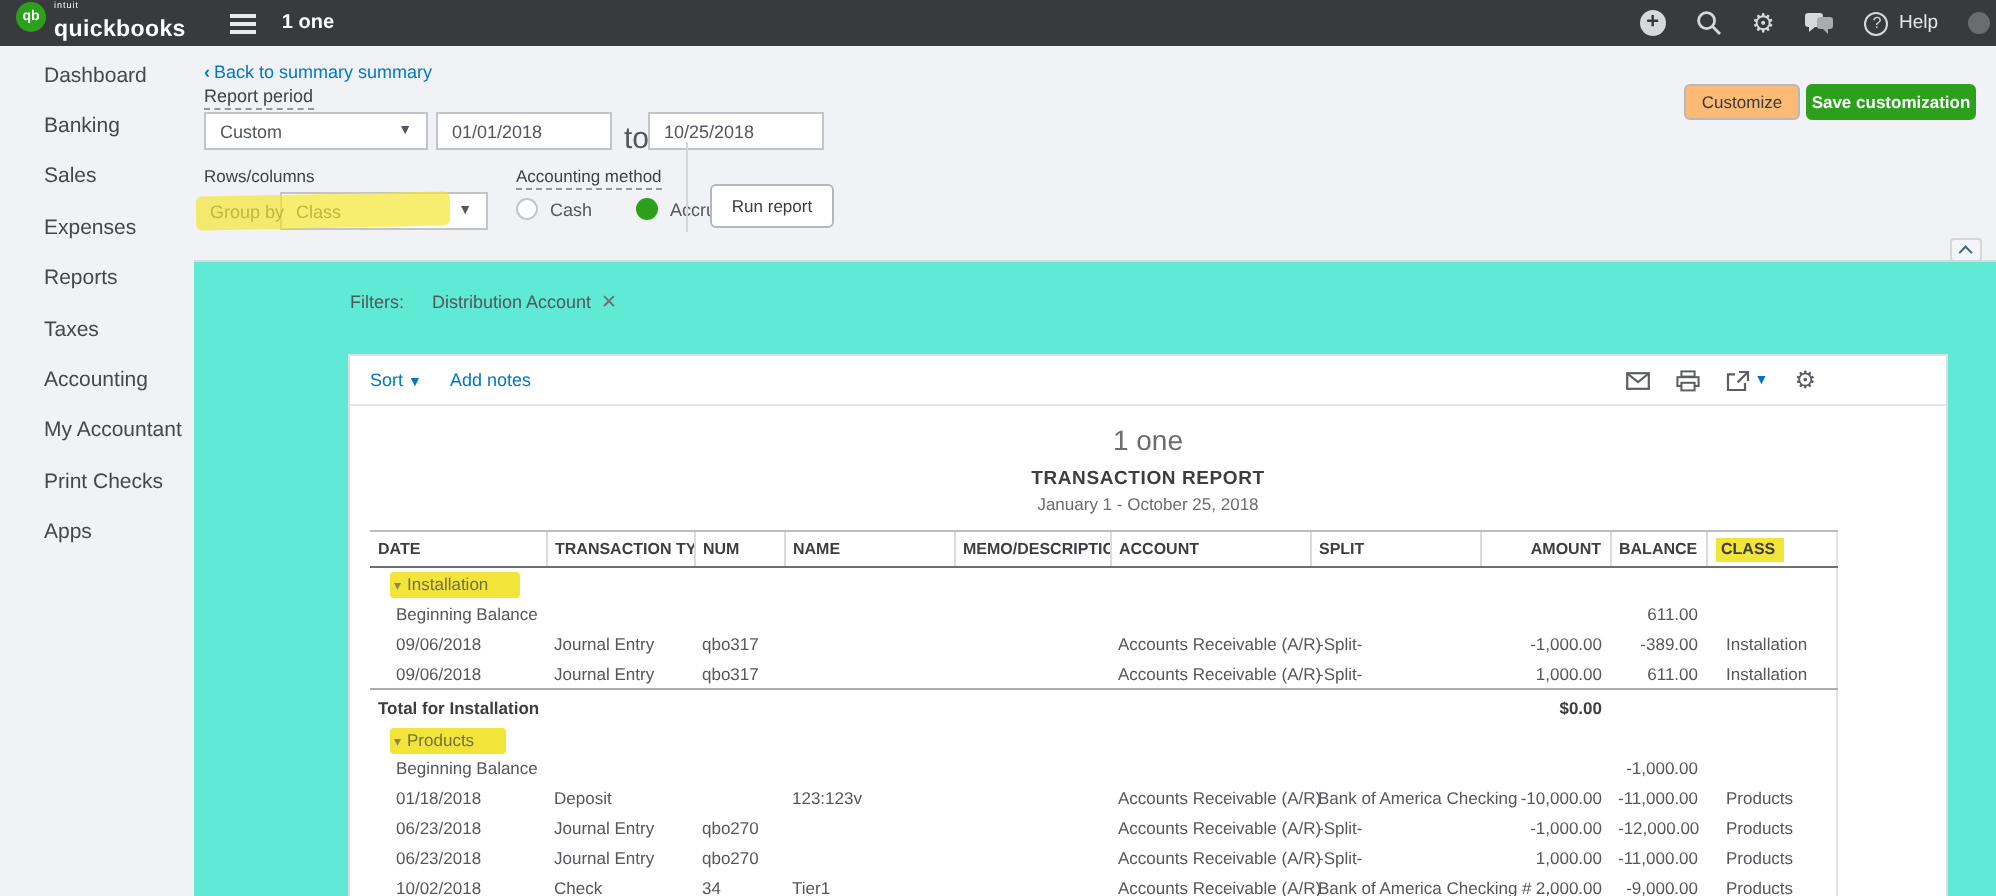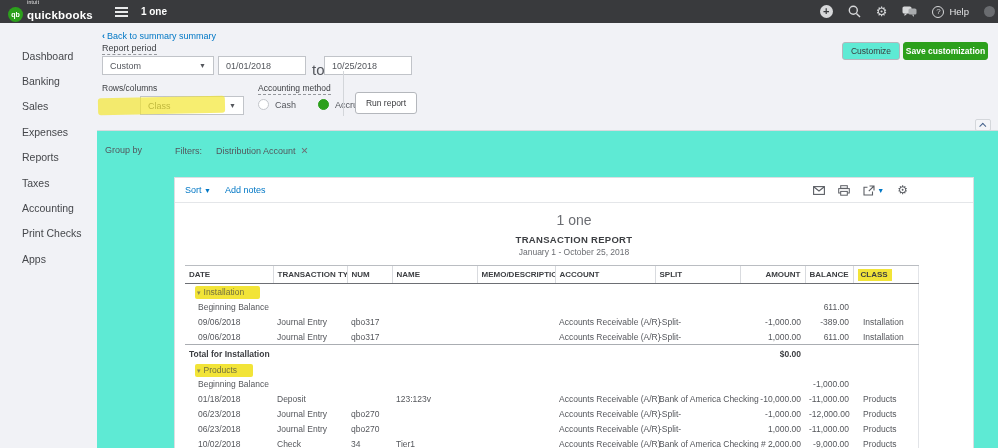--- a/index.html
+++ b/index.html
@@ -1,64 +1,64 @@
 <!DOCTYPE html>
 <html><head>
 <meta charset="utf-8">
 <style>
   * { box-sizing: border-box; margin: 0; padding: 0; }
   html,body { width: 998px; height: 448px; overflow: hidden; }
   body { font-family: "Liberation Sans", sans-serif; background: #ffffff; position: relative; color: #3f4145; }
 
   
   .topbar { position: absolute; left:0; top:0; width:998px; height:23px; background:#393a3d; display:flex; align-items:center; z-index:30; }
-  .logo { display:flex; align-items:flex-end; margin-left:8px; }
+  .logo { display:flex; align-items:flex-start; margin-left:8px; }
   .logo-badge { width:15px; height:15px; border-radius:50%; background:#2ca01c; color:#fff; font-size:7px; font-weight:bold; display:flex; align-items:center; justify-content:center; }
   .logo-text { margin-left:4px; color:#fff; line-height:1; }
   .logo-text .intuit { display:block; font-size:4.5px; letter-spacing:.5px; margin-bottom:1px; }
   .logo-text .qb { font-size:11.5px; font-weight:bold; letter-spacing:.2px; }
   .hamburger { margin-left:22px; display:flex; flex-direction:column; gap:2px; cursor:pointer; }
   .hamburger i { display:block; width:13px; height:2px; background:#e9eaeb; }
   .tb-company { margin-left:13px; color:#fff; font-size:10px; font-weight:bold; }
   .tb-right { margin-left:auto; display:flex; align-items:center; gap:15px; margin-right:10px; }
   .tb-plus { width:13px; height:13px; border-radius:50%; background:#d7d8da; color:#393a3d; font-size:11px; font-weight:bold; display:flex; align-items:center; justify-content:center; line-height:1; }
   .tb-gear { color:#d7d8da; font-size:13px; line-height:1; }
   .tb-help { display:flex; align-items:center; gap:5px; }
   .tb-help .qmark { width:12px; height:12px; border-radius:50%; border:1.2px solid #d7d8da; color:#d7d8da; font-size:8px; display:flex; align-items:center; justify-content:center; }
   .tb-help .hlabel { color:#e4e5e7; font-size:9.5px; }
   .tb-avatar { width:11px; height:11px; border-radius:50%; background:#6a6c70; margin-right:-7px; }
 
   
-  .sidebar { position:absolute; left:0; top:23px; width:97px; bottom:0; background:#f1f2f6; z-index:5; padding-top:20px; }
+  .sidebar { position:absolute; left:0; top:23px; width:97px; bottom:0; background:#f1f2f6; z-index:5; padding-top:2px; }
   .side-item { height:25.4px; display:flex; align-items:center; padding-left:22px; font-size:10.5px; color:#45474b; cursor:pointer; white-space:nowrap; }
 
   
   .control-band { position:absolute; left:97px; top:23px; width:901px; height:108px; background:#f1f2f6; border-bottom:1px solid #d7dade; z-index:6; }
   .back-link { position:absolute; left:5px; top:8px; color:#0077c5; font-size:9px; cursor:pointer; }
   .back-link .chev { font-weight:bold; margin-right:2px; }
   .rp-label { position:absolute; left:5px; top:20px; font-size:9px; color:#3f4145; border-bottom:1px dashed #94979c; padding-bottom:1px; }
   .sel, .datebox { position:absolute; background:#fff; border:1px solid #c1c4c9; height:19px; font-size:9px; color:#53565c; display:flex; align-items:center; padding-left:7px; }
   .sel .caret { position:absolute; right:7px; font-size:7px; color:#53565c; }
   .sel-period { left:5px; top:33px; width:112px; }
   .date-from  { left:121px; top:33px; width:88px; }
   .to-label   { position:absolute; left:215px; top:38px; font-size:15px; color:#53565c; }
   .date-to    { left:227px; top:33px; width:88px; }
   .rowscols-label { position:absolute; left:5px; top:60px; font-size:8.5px; color:#3f4145; }
   .acct-label { position:absolute; left:161px; top:60px; font-size:8.5px; color:#3f4145; border-bottom:1px dashed #94979c; padding-bottom:1px; }
-  .groupby-label { position:absolute; left:8px; top:78px; font-size:9px; color:#53565c; z-index:2;margin-top:44px; }
+  .groupby-label { position:absolute; left:8px; top:78px; font-size:9px; color:#53565c; z-index:2; }
   .sel-groupby { left:43px; top:73px; width:104px; z-index:1; }
   .hl-swipe { position:absolute; left:1px; top:74px; width:127px; height:17px; background:rgba(243,230,44,0.68); border-radius:3px; transform:rotate(-1.2deg); z-index:3; pointer-events:none; }
   .radio-row { position:absolute; left:161px; top:76px; display:flex; align-items:center; gap:6px; font-size:9px; color:#53565c; }
   .radio { width:11px; height:11px; border-radius:50%; border:1px solid #c3c6cb; background:#fff; display:inline-block; }
   .radio.on { background:#2ca01c; border-color:#2ca01c; }
   .radio-gap { width:10px; }
   .vdiv { position:absolute; left:246px; top:48px; width:1px; height:45px; background:#d3d6da; }
   .btn { display:flex; align-items:center; justify-content:center; cursor:pointer; border-radius:3px; font-size:8.5px; }
   .btn-run { position:absolute; left:258px; top:69px; width:62px; height:22px; background:#fff; border:1px solid #b4b7bc; color:#393a3d; }
-  .btn-customize { position:absolute; left:745px; top:19px; width:58px; height:18px; background:#5eead4; border:1px solid #b4b7bc; color:#393a3d; }
+  .btn-customize { position:absolute; left:745px; top:19px; width:58px; height:18px; background:#fdba74; border:1px solid #b4b7bc; color:#393a3d; }
   .btn-save { position:absolute; left:806px; top:19px; width:85px; height:18px; background:#2ca01c; color:#fff; font-weight:bold; border:1px solid #2ca01c; }
   .collapse-btn { position:absolute; left:878px; top:96px; width:16px; height:12px; background:#f4f5f8; border:1px solid #d4d7db; border-radius:2px; display:flex; align-items:center; justify-content:center; cursor:pointer; }
   .collapse-btn i { display:block; width:5px; height:5px; border-top:1.6px solid #44618c; border-left:1.6px solid #44618c; transform:rotate(45deg) translateY(1px); }
 
   
   .lower { position:absolute; left:97px; top:131px; width:901px; bottom:0; background:#5eead4; z-index:4; }
   .filters-row { position:absolute; left:78px; top:14px; font-size:9px; color:#53565c; display:flex; align-items:center; }
   .filters-row .chip { margin-left:14px; display:flex; align-items:center; cursor:pointer; }
   .filters-row .x { margin-left:5px; color:#6d7075; font-size:9.5px; cursor:pointer; }
 
@@ -132,20 +132,21 @@
 </header>
 
 <nav class="sidebar">
     <div class="side-item">Dashboard</div>
     <div class="side-item">Banking</div>
     <div class="side-item">Sales</div>
     <div class="side-item">Expenses</div>
     <div class="side-item">Reports</div>
     <div class="side-item">Taxes</div>
     <div class="side-item">Accounting</div>
+    <div class="side-item">My Accountant</div>
     <div class="side-item">Print Checks</div>
     <div class="side-item">Apps</div>
   </nav>
 
 <section class="control-band">
   <div class="back-link">
     <span class="chev">‹</span><span>Back to summary summary</span>
   </div>
   <div class="rp-label">Report period</div>
 

